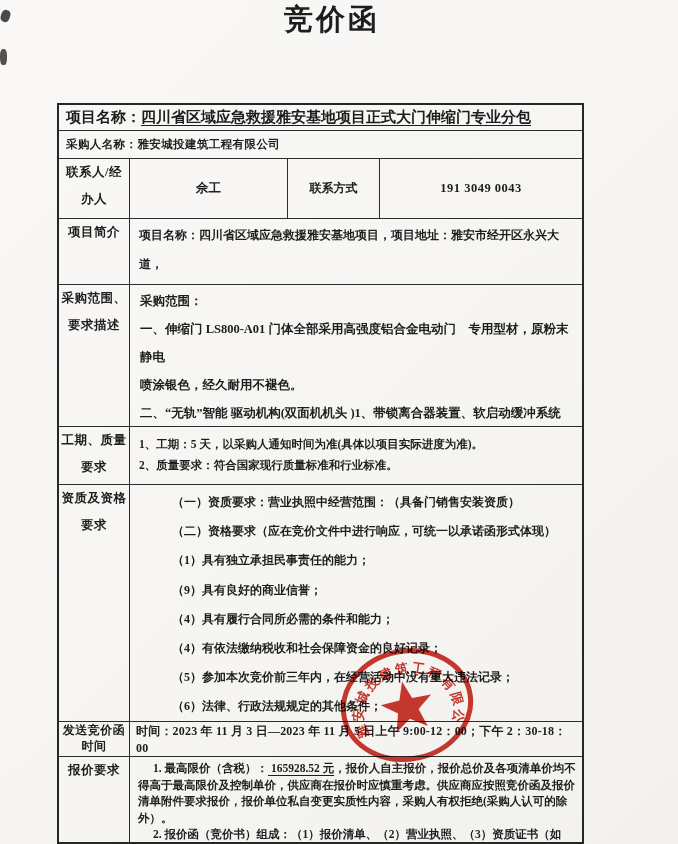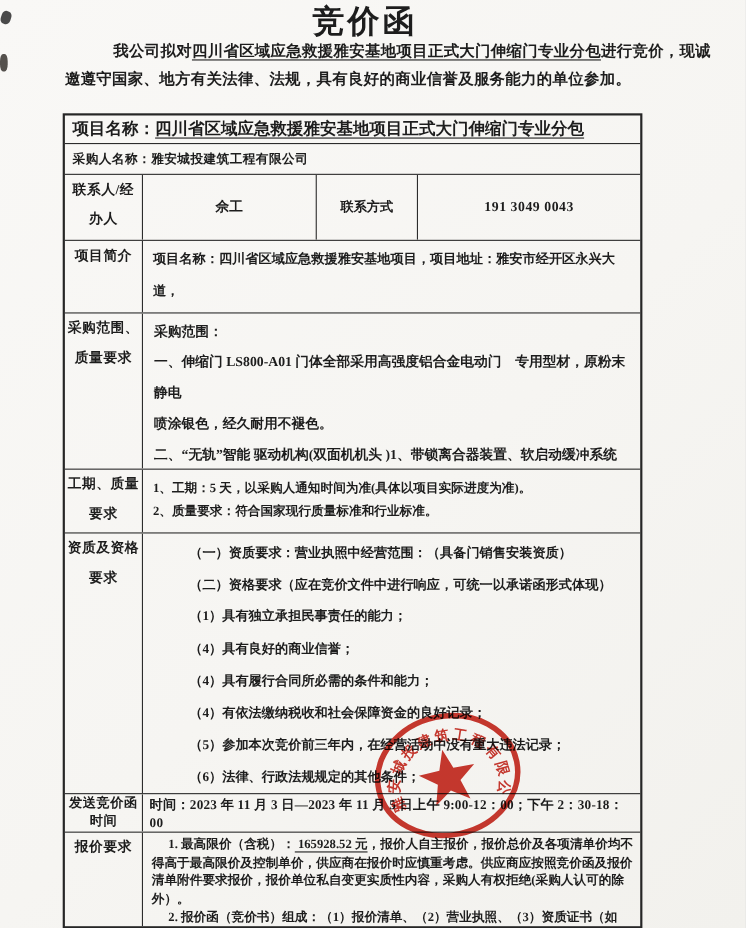--- a/index.html
+++ b/index.html
@@ -56,21 +56,20 @@
   .smudge2{position:absolute;left:0;top:49px;width:7px;height:16px;
     background:#55514d;border-radius:40%;}
 </style>
 </head>
 <body>
 
 <div class="page">
 
   <h1 class="title">竞价函</h1>
 
-  <p class="intro"><span>我公司拟对</span><span class="u">四川省区域应急救援雅安基地项目正式大门伸缩门专业分包</span><span>进行竞价，现诚邀遵守国家、地方有关法律、法规，具有良好的商业信誉及服务能力的单位参加。</span></p>
 
   <div class="doc-table">
 
     <div class="row r1">
       <span>项目名称：</span>
         <span class="u">四川省区域应急救援雅安基地项目正式大门伸缩门专业分包</span>
     </div>
 
     <div class="row r2">
       <span>采购人名称：</span>
@@ -93,21 +92,21 @@
       </div>
       <div class="cell content">
         <div>项目名称：四川省区域应急救援雅安基地项目，项目地址：雅安市经开区永兴大道，</div>
         <div>项目规模：项目总建筑面积 40678 平方米，建筑工期:240 天。</div>
       </div>
     </div>
 
     <div class="row r5">
       <div class="cell cell-label">
         <div>采购范围、</div>
-        <div>质量要求</div>
+        <div>要求描述</div>
       </div>
       <div class="cell content">
         <div>采购范围：</div>
         <div>一、伸缩门 LS800-A01 门体全部采用高强度铝合金电动门　专用型材，原粉末静电</div>
         <div>喷涂银色，经久耐用不褪色。</div>
         <div>二、“无轨”智能 驱动机构(双面机机头 )1、带锁离合器装置、软启动缓冲系统</div>
 
       </div>
     </div>
 
@@ -124,21 +123,21 @@
 
     <div class="row r7">
       <div class="cell cell-label">
         <div>资质及资格</div>
         <div>要求</div>
       </div>
       <div class="cell content">
         <div>（一）资质要求：营业执照中经营范围：（具备门销售安装资质）</div>
         <div>（二）资格要求（应在竞价文件中进行响应，可统一以承诺函形式体现）</div>
         <div>（1）具有独立承担民事责任的能力；</div>
-        <div>（4）具有良好的商业信誉；</div>
+        <div>（9）具有良好的商业信誉；</div>
         <div>（4）具有履行合同所必需的条件和能力；</div>
         <div>（4）有依法缴纳税收和社会保障资金的良好记录；</div>
         <div>（5）参加本次竞价前三年内，在经营活动中没有重大违法记录；</div>
         <div>（6）法律、行政法规规定的其他条件；</div>
       </div>
     </div>
 
     <div class="row r8">
       <div class="cell cell-label label-sm">
         <div>发送竞价函</div>

